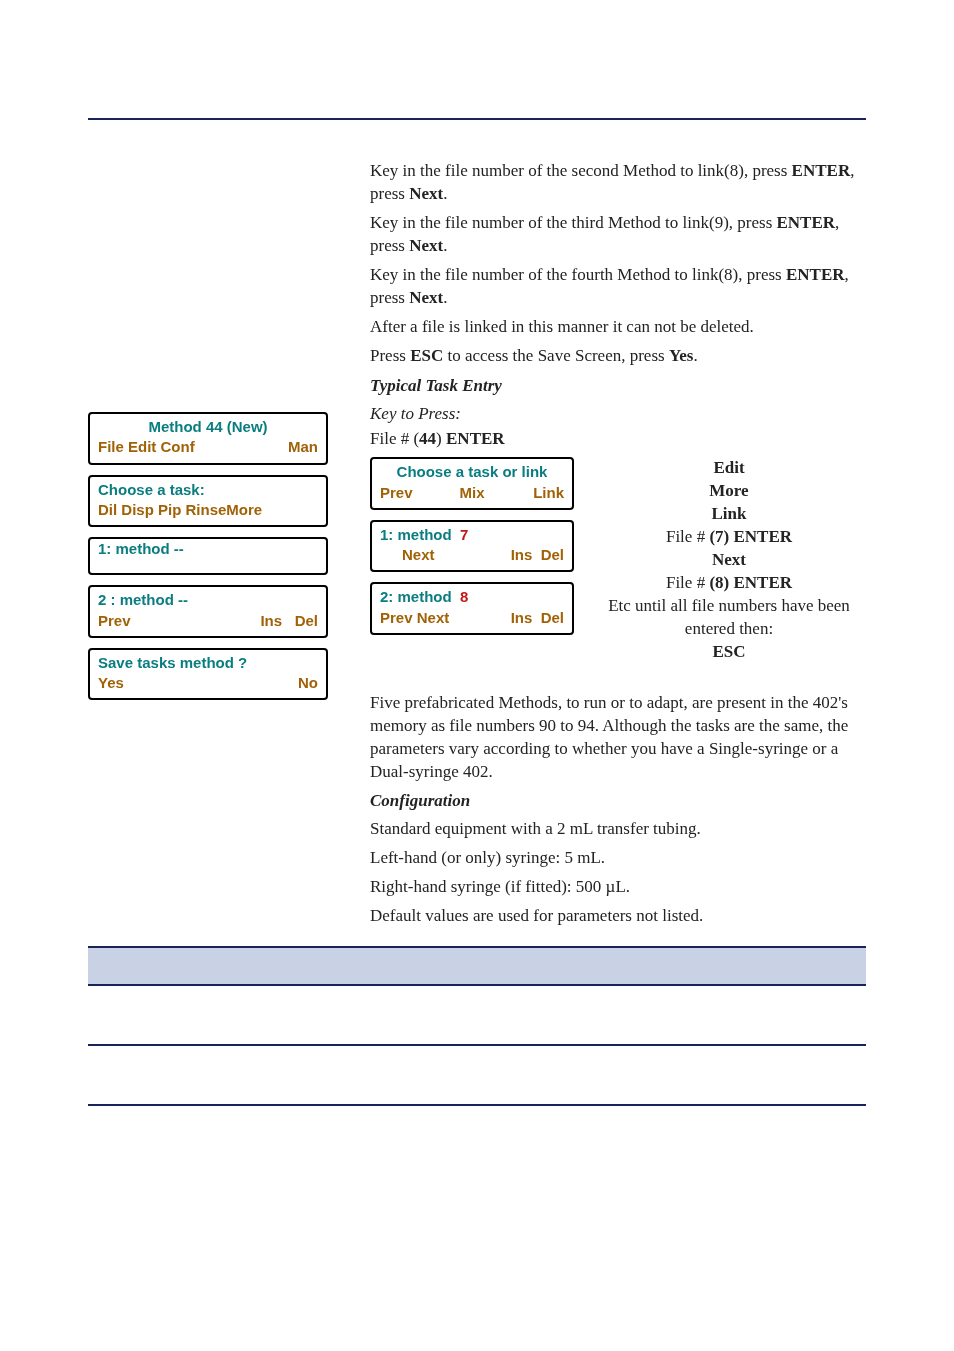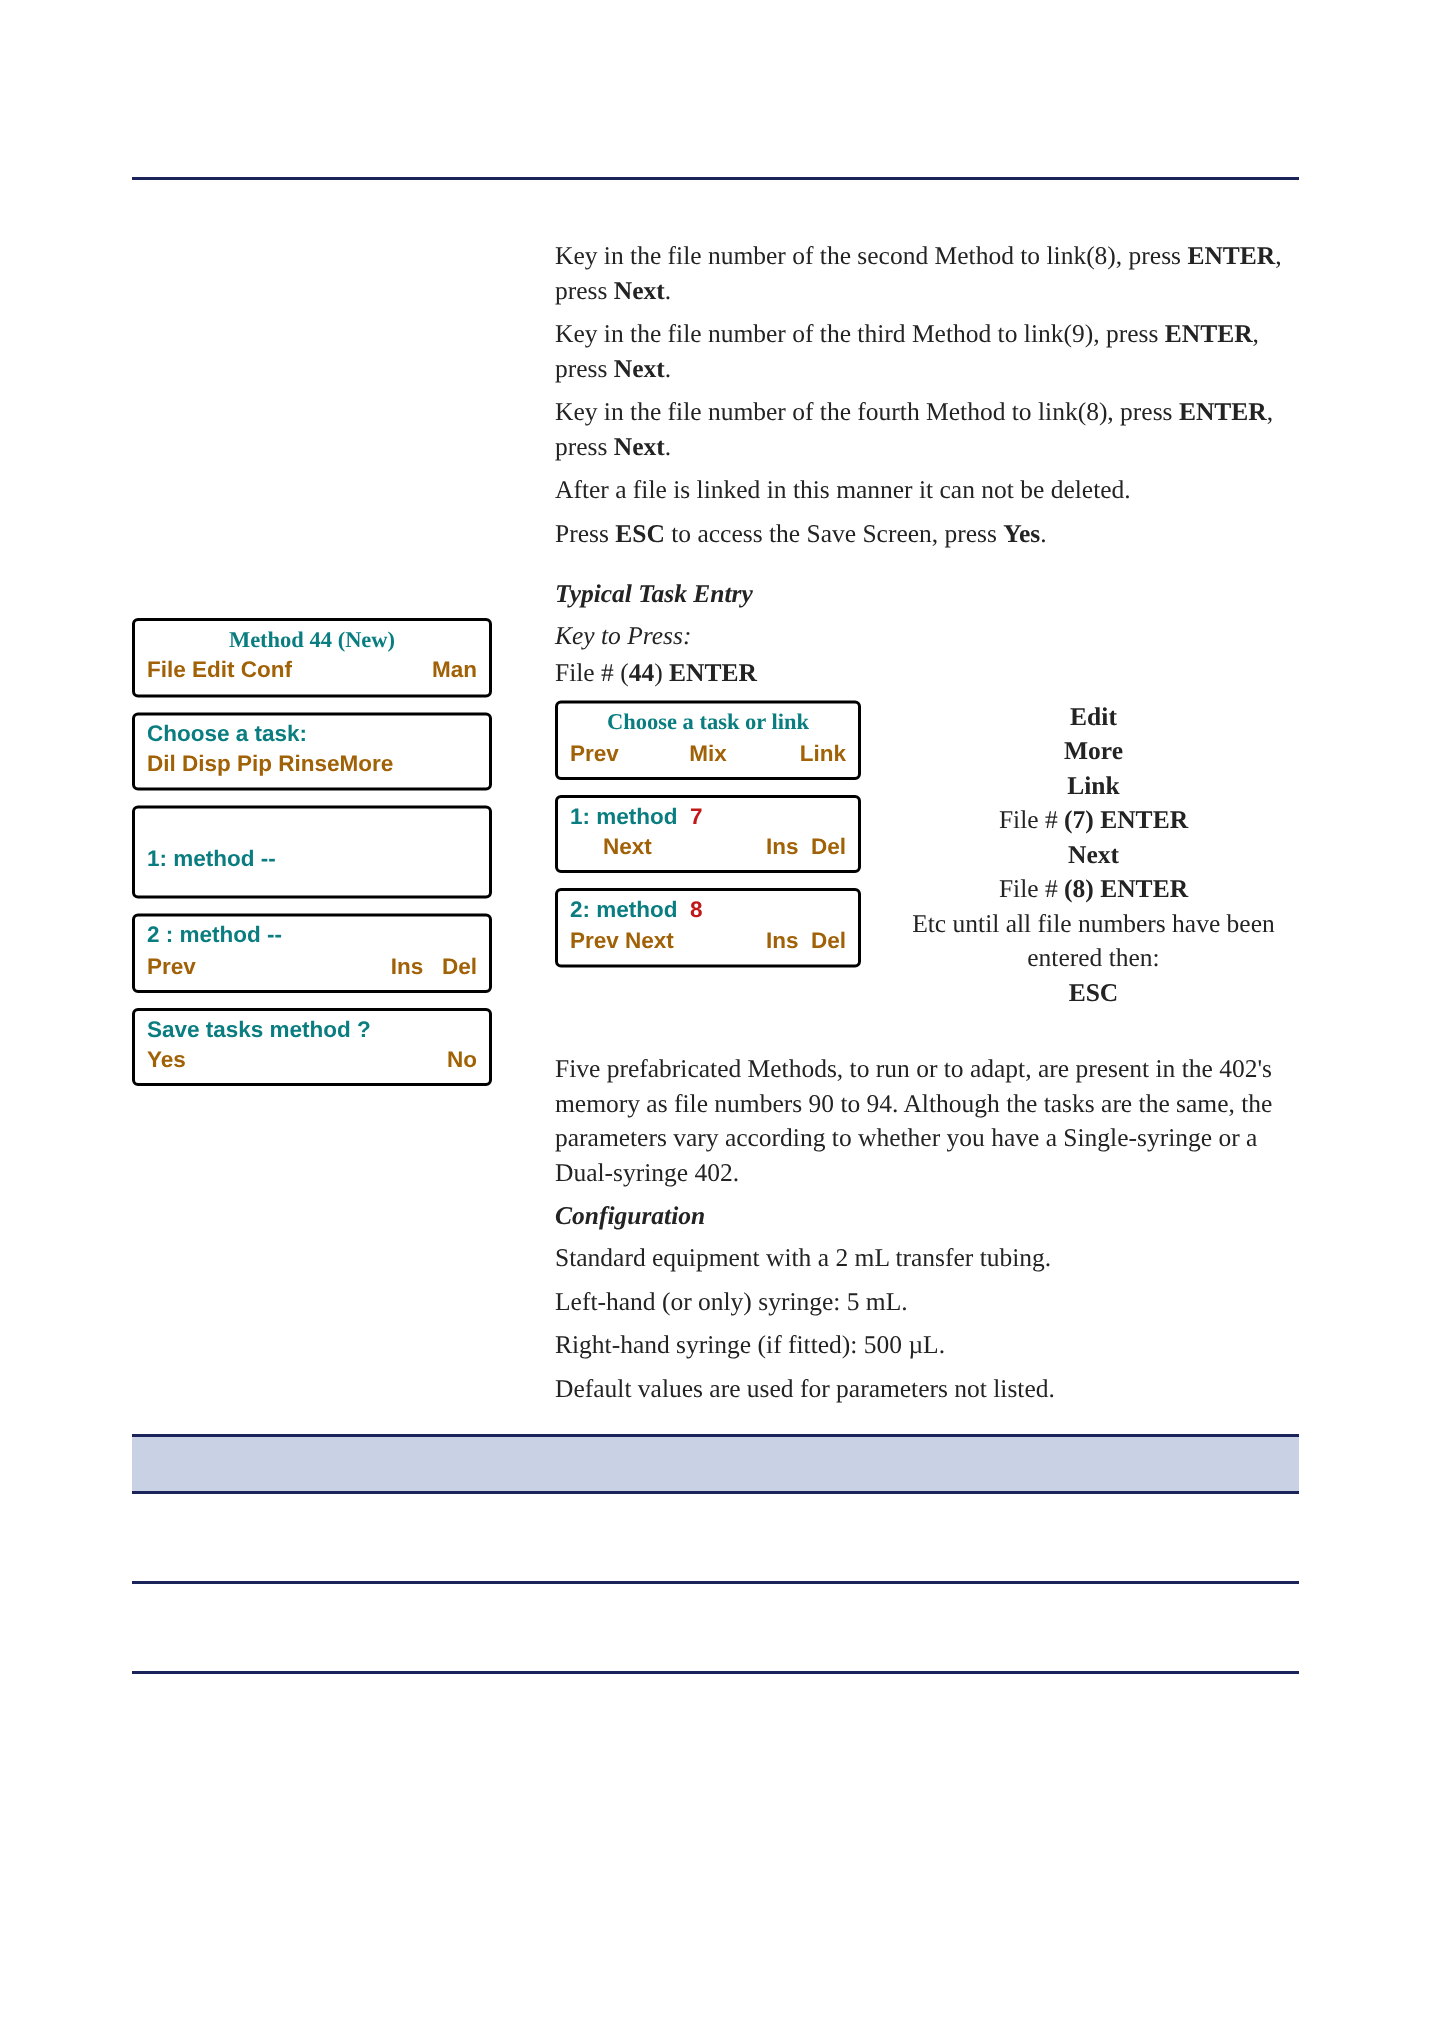--- a/index.html
+++ b/index.html
@@ -44,21 +44,21 @@
     font-family: Verdana, Arial, sans-serif;
     font-weight: 700;
     font-size: 15px;
     line-height: 1.35;
     width: 220px;
   }
   .lcd .row { display: flex; justify-content: space-between; }
   .lcd .teal { color: #0a7d80; }
   .lcd .blue { color: #a16207; }
   .lcd .red  { color: #c21818; }
-  .lcd .center { text-align: center; font-family: Liberation Serif, serif; }
+  .lcd .center { text-align: center; }
 
   .col3 { display: grid; grid-template-columns: 1fr 1fr 1fr; }
 
   .sub-row {
     display: grid;
     grid-template-columns: 200px 1fr;
     column-gap: 22px;
     align-items: start;
     margin-top: 4px;
   }
@@ -100,21 +100,21 @@
           <span class="blue">File Edit Conf</span>
           <span class="blue">Man</span>
         </div>
       </div>
 
       <div class="lcd">
         <div class="teal">Choose a task:</div>
         <div class="blue">Dil Disp Pip RinseMore</div>
       </div>
 
-      <div class="lcd" style="padding-top:24px;padding-bottom:14px">
+      <div class="lcd" style="padding-top:0;padding-bottom:14px">
         <div class="teal">1: method  --</div>
       </div>
 
       <div class="lcd">
         <div class="teal">2 : method  --</div>
         <div class="row">
           <span class="blue">Prev</span>
           <span>
             <span class="blue">Ins</span>&nbsp;&nbsp;
             <span class="blue">Del</span>
@@ -141,21 +141,21 @@
         <span>Key in the file number of the third Method to link(9), press </span><span class="bold">ENTER</span><span>, press </span><span class="bold">Next</span><span>.</span>
       </p>
       <p>
         <span>Key in the file number of the fourth Method to link(8), press </span><span class="bold">ENTER</span><span>, press </span><span class="bold">Next</span><span>.</span>
       </p>
       <p>After a file is linked in this manner it can not be deleted.</p>
       <p>
         <span>Press </span><span class="bold">ESC</span><span> to access the Save Screen, press </span><span class="bold">Yes</span><span>.</span>
       </p>
 
-      <p class="bold ital" style="margin-top:17px">Typical Task Entry</p>
+      <p class="bold ital" style="margin-top:7px">Typical Task Entry</p>
       <p class="ital" style="margin-bottom:2px">Key to Press:</p>
       <p>
         <span>File # (</span><span class="bold">44</span><span>) </span><span class="bold">ENTER</span>
       </p>
 
       <div class="sub-row">
 
         <div>
 
           <div class="lcd" style="width:184px">

